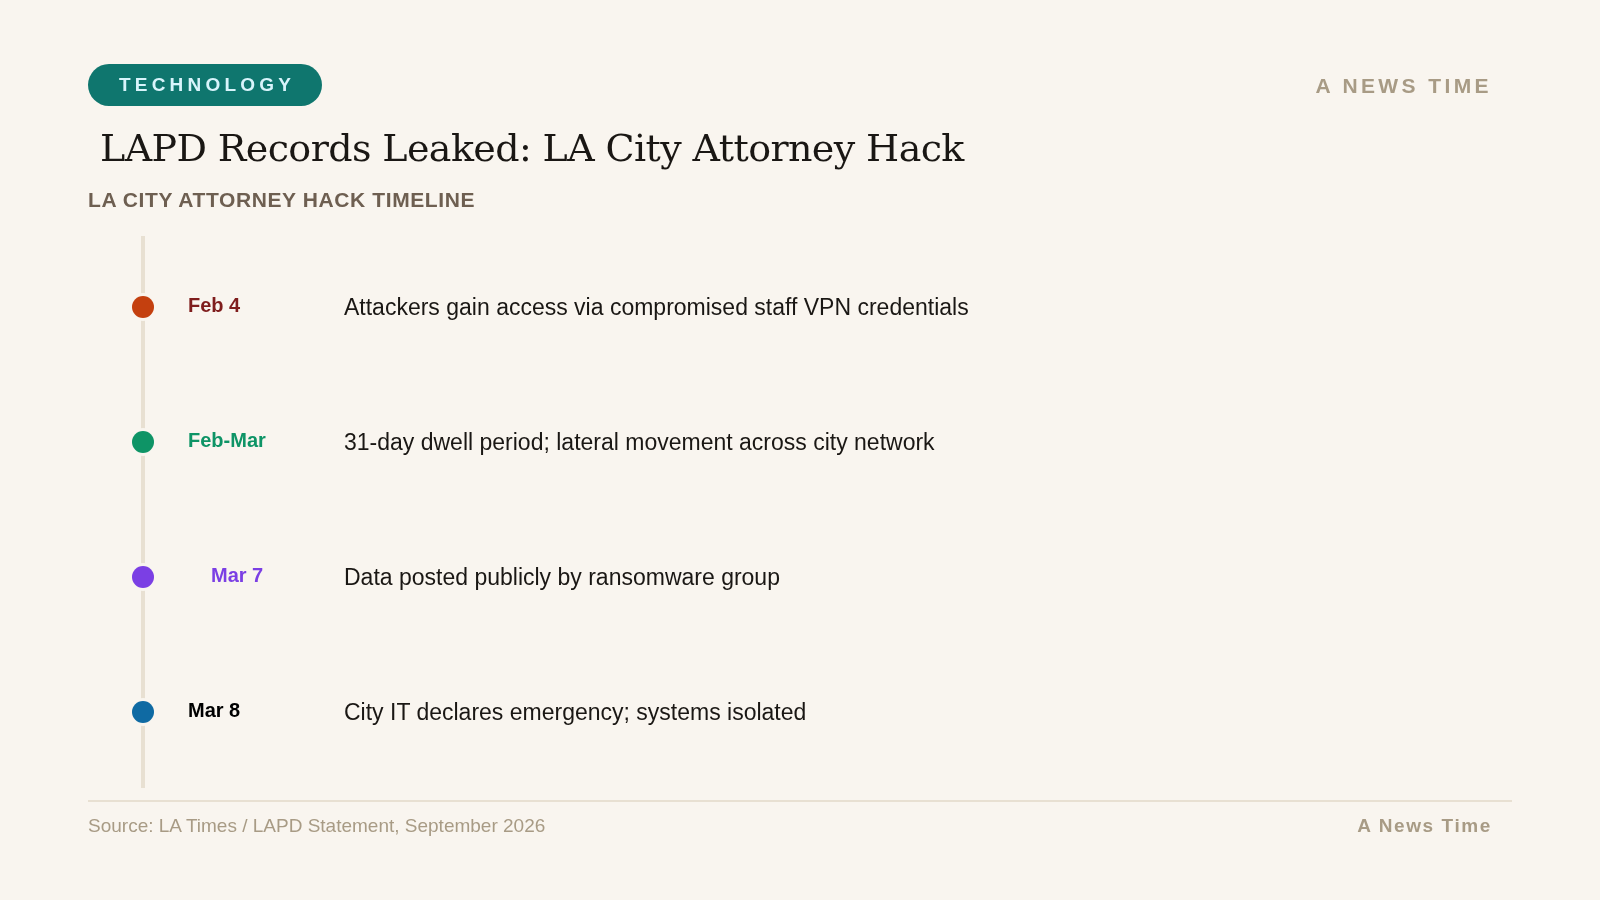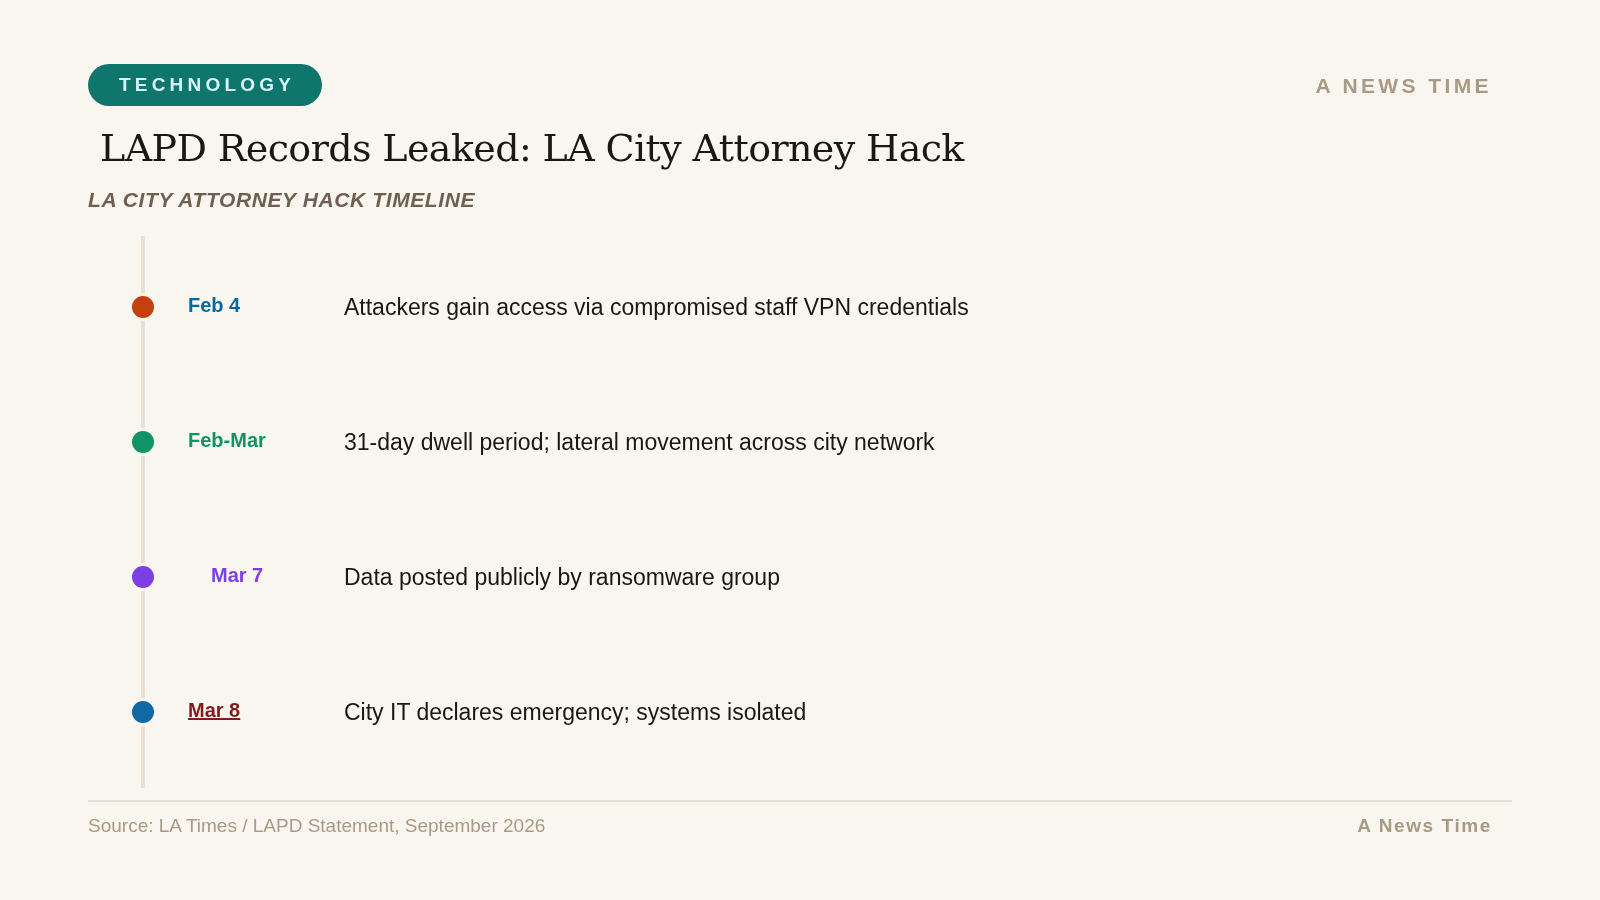--- a/index.html
+++ b/index.html
@@ -58,21 +58,20 @@
     }
     .subhead {
       position: absolute;
       left: 88px;
       top: 188px;
       font-family: "Liberation Sans", sans-serif;
       font-weight: 700;
       font-size: 21px;
       letter-spacing: 0.6px;
       color: #6e5f51;
-      font-style: italic;
     }
     .timeline {
       position: absolute;
       left: 88px;
       top: 236px;
       width: 1424px;
       height: 552px;
     }
     .timeline-rail {
       position: absolute;
@@ -149,38 +148,38 @@
 <div class="brand-top">A NEWS TIME</div>
 
 <h1 class="headline">LAPD Records Leaked: LA City Attorney Hack</h1>
 <div class="subhead">LA CITY ATTORNEY HACK TIMELINE</div>
 
 <div class="timeline">
   <div class="timeline-rail"></div>
 
   <div class="event" style="top:52px;">
     <span class="event-dot" style="background: rgb(196, 64, 15);"></span>
-    <span class="event-date" style="color: #0369a1;">Feb 4</span>
+    <span class="event-date" style="color: #7f1d1d;">Feb 4</span>
     <span class="event-desc">Attackers gain access via compromised staff VPN credentials</span>
   </div>
 
   <div class="event" style="top:187px;">
     <span class="event-dot" style="background: rgb(14, 148, 102);"></span>
     <span class="event-date" style="color: rgb(14, 148, 102);">Feb-Mar</span>
     <span class="event-desc">31-day dwell period; lateral movement across city network</span>
   </div>
 
   <div class="event" style="top:322px;">
     <span class="event-dot" style="background: rgb(123, 63, 228);"></span>
     <span class="event-date" style="color: rgb(123, 63, 228); margin-left: 23px;">Mar 7</span>
     <span class="event-desc">Data posted publicly by ransomware group</span>
   </div>
 
   <div class="event" style="top:457px;">
     <span class="event-dot" style="background: rgb(15, 106, 163);"></span>
-    <span class="event-date" style="color: #7f1d1d; text-decoration: underline;">Mar 8</span>
+    <span class="event-date" style="color: #000000;">Mar 8</span>
     <span class="event-desc">City IT declares emergency; systems isolated</span>
   </div>
 </div>
 
 <div class="footer-rule"></div>
 <div class="source">Source: LA Times / LAPD Statement, September 2026</div>
 <div class="brand-bottom">A News Time</div>
 
 </body></html>

